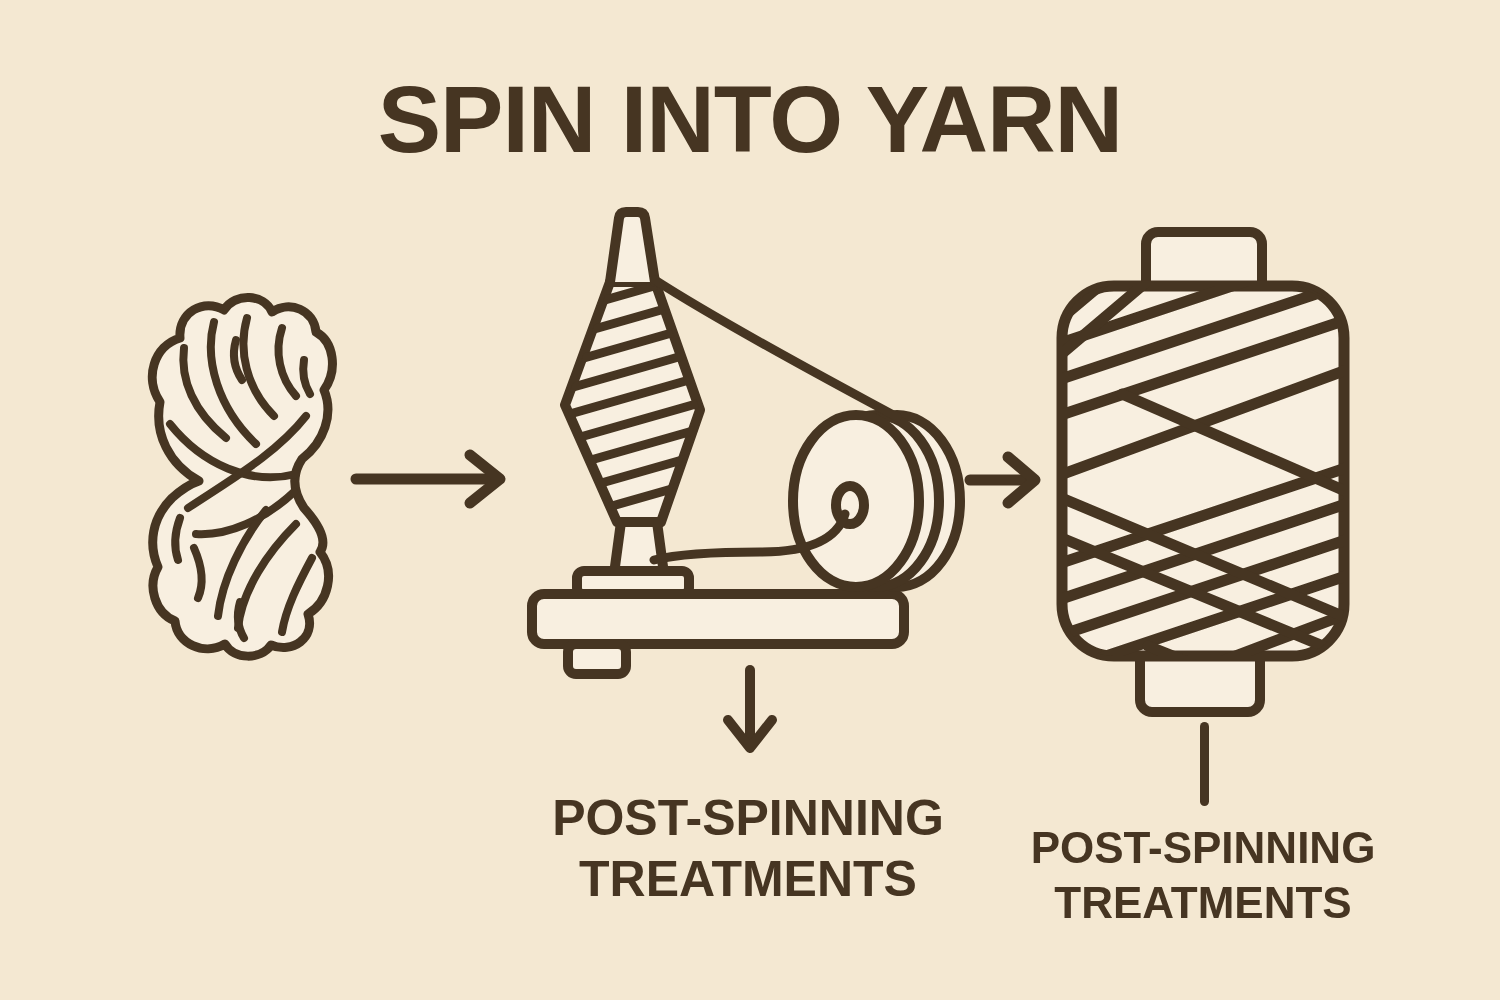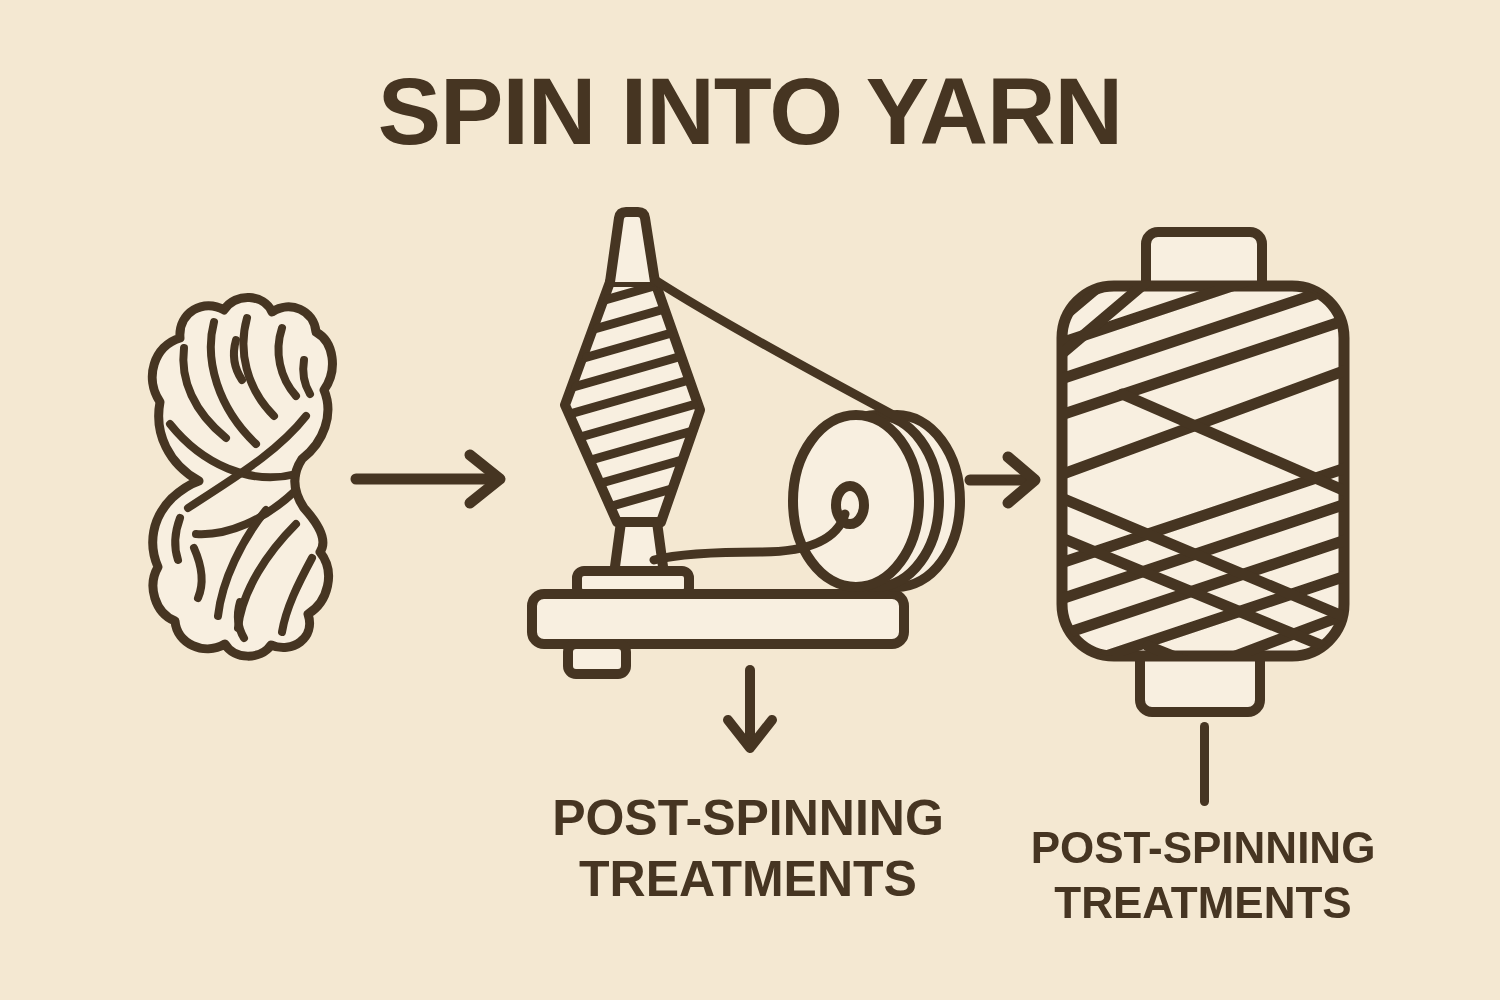--- a/index.html
+++ b/index.html
@@ -6,21 +6,21 @@
     --bg:#f4e8d2;
     --ink:#463522;
     --fill-light:#f8efe0;
   }
   html,body{margin:0;padding:0;background:var(--bg);}
   .canvas{
     position:relative;width:1500px;height:1000px;background:var(--bg);
     overflow:hidden;font-family:"Liberation Sans",sans-serif;
   }
   .title{
-    position:absolute;left:0;right:0;top:60px;margin:4px;
+    position:absolute;left:0;right:0;top:60px;margin:12px;
     text-align:center;font-size:95px;font-weight:bold;letter-spacing:-1px;
     color:var(--ink);line-height:1;
   }
   .note{
     position:absolute;text-align:center;font-weight:bold;color:var(--ink);
     white-space:nowrap;
   }
   .note-machine{left:448px;top:788px;width:600px;font-size:50px;line-height:61px;}
   .note-spool{left:903px;top:820px;width:600px;font-size:44px;line-height:55px;}
   .vline{

